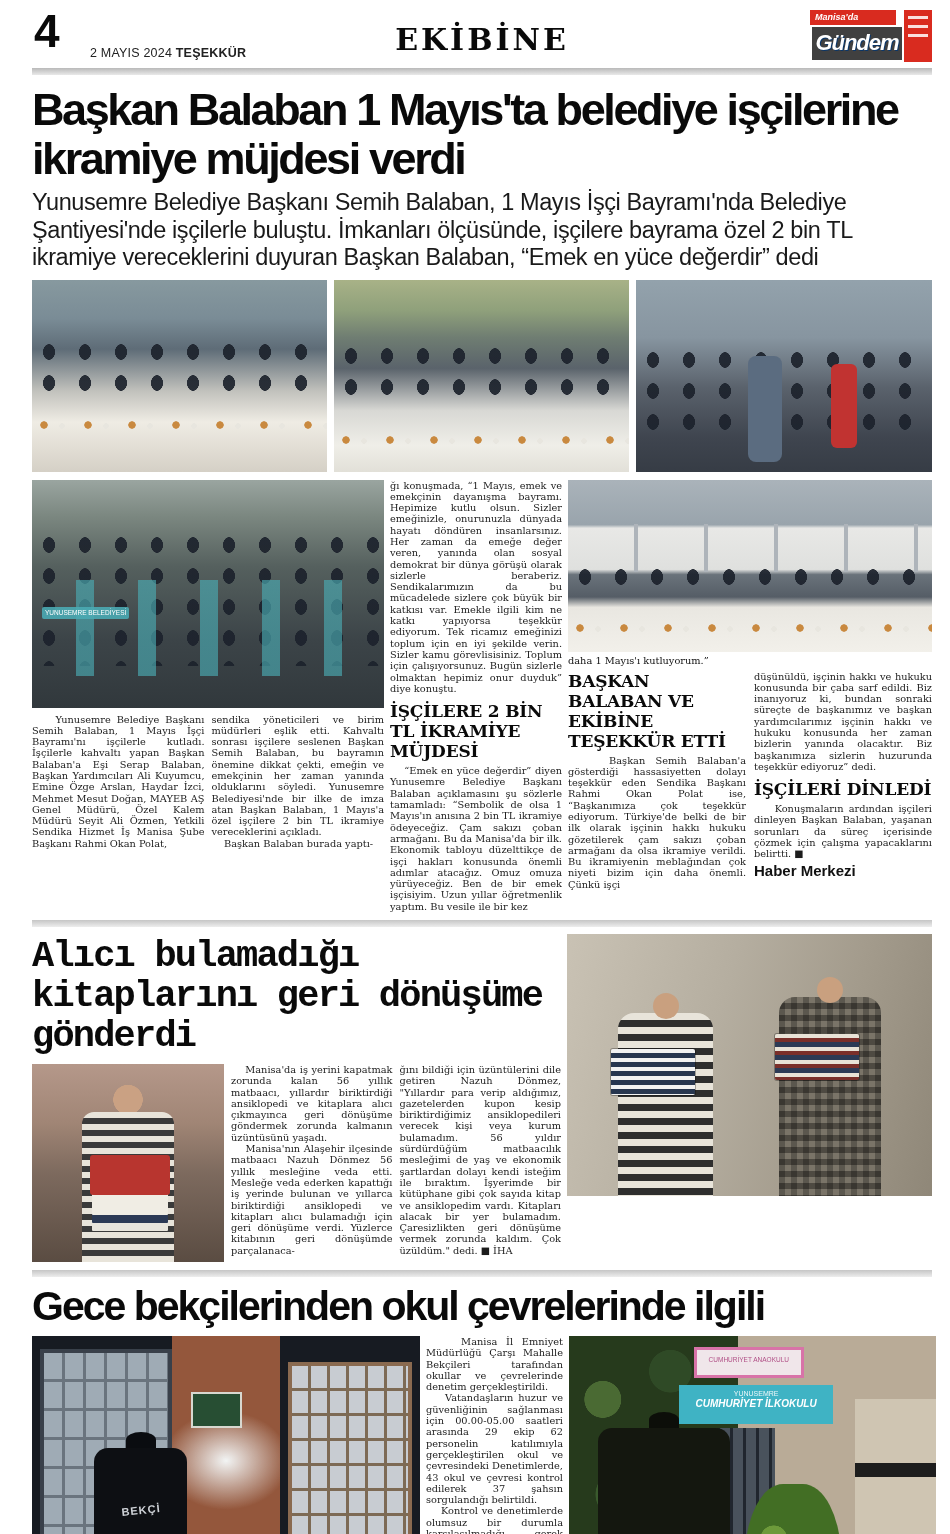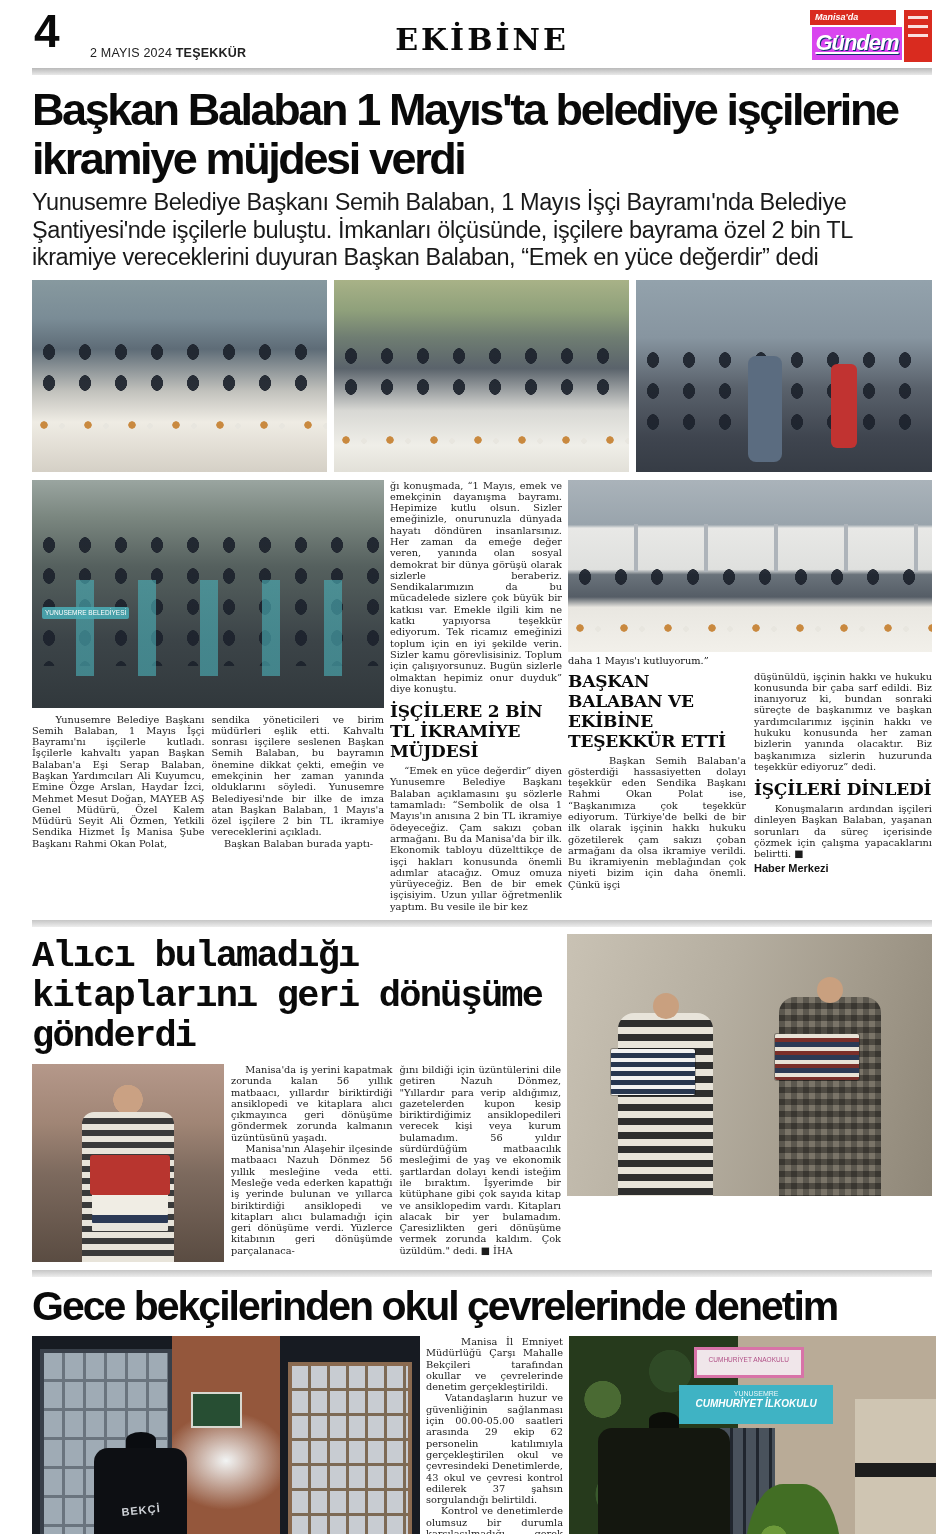--- a/index.html
+++ b/index.html
@@ -14,37 +14,37 @@
     font-weight:bold;font-size:46px;line-height:1;color:#0a0a0a;}
   .dateline{position:absolute;left:58px;bottom:6px;font-family:"Liberation Sans",sans-serif;
     font-size:12.5px;color:#222;letter-spacing:.2px;}
   .dateline b{font-weight:bold;}
   .section{position:absolute;left:0;right:0;text-align:center;top:12px;
     font-family:"DejaVu Serif",serif;font-weight:bold;font-size:30px;letter-spacing:3px;color:#0a0a0a;}
   .logo{position:absolute;right:0;top:0;width:122px;height:52px;}
   .logo .ltop{position:absolute;left:0;top:0;width:86px;height:15px;background:#d92b1f;
     color:#fff;font-family:"Liberation Sans",sans-serif;font-style:italic;font-weight:bold;
     font-size:9px;line-height:15px;padding-left:5px;box-sizing:border-box;}
-  .logo .lmain{position:absolute;left:0;top:15px;width:94px;height:37px;background:#d946ef;
+  .logo .lmain{position:absolute;left:0;top:15px;width:94px;height:37px;background:#404040;
     border:2px solid #fff;box-sizing:border-box;color:#fff;text-align:center;
     font-family:"Liberation Sans",sans-serif;font-weight:bold;font-style:italic;
-    font-size:22px;line-height:31px;letter-spacing:-1px;text-shadow:1px 1px 0 #0b3668;text-decoration:underline;}
+    font-size:22px;line-height:31px;letter-spacing:-1px;text-shadow:1px 1px 0 #0b3668;}
   .logo .lside{position:absolute;right:0;top:0;width:28px;height:52px;background:#d92b1f;}
   .logo .lside i{display:block;height:3px;background:#fff;margin:6px 4px 0 4px;opacity:.85;}
   .headbar{height:7px;background:linear-gradient(180deg,#b9b9b9,#e9e9e9);margin-top:2px;}
   
   .h1{font-family:"Liberation Sans",sans-serif;font-weight:bold;color:#0a0a0a;
     font-size:45px;line-height:49px;letter-spacing:-2.4px;margin:10px 0 6px 0;}
   .lead{font-family:"Liberation Sans",sans-serif;font-size:23.5px;line-height:27.5px;
     letter-spacing:-.4px;color:#1a1a1a;margin:0 0 8px 0;}
   .bt{font-size:9.8px;line-height:11.3px;text-align:justify;white-space:pre-line;
     color:#1c1c1c;margin:0;}
   .subhead{font-family:"DejaVu Serif",serif;font-weight:bold;font-size:17px;
     line-height:20px;letter-spacing:-.2px;margin:7px 0 4px 0;color:#0a0a0a;}
-  .byline{font-family:"Liberation Sans",sans-serif;font-weight:bold;font-size:11px;margin-top:2px;}
+  .byline{font-family:"Liberation Sans",sans-serif;font-weight:bold;font-size:15px;margin-top:2px;}
   .caption{font-size:9.8px;line-height:12px;margin:3px 0 4px 0;}
   .rule{height:7px;background:linear-gradient(180deg,#c6c6c6,#ededed);margin:8px 0 7px 0;}
   .h2{font-family:Liberation Mono, monospace;font-weight:bold;color:#0a0a0a;
     font-size:37px;line-height:40px;letter-spacing:-1.8px;margin:2px 0 8px 0;}
   .h3{font-family:"Liberation Sans",sans-serif;font-weight:bold;color:#0a0a0a;
     font-size:41px;line-height:44px;letter-spacing:-2px;margin:2px 0 8px 0;}
   
   .prow{display:flex;gap:7px;margin-bottom:8px;}
   .mid{display:flex;gap:6px;}
   .colL{width:352px;flex:none;}
@@ -250,21 +250,21 @@
       <i class="fig f2"></i>
       <i class="books b1"></i>
       <i class="books b2"></i>
     </div>
   </div>
 </section>
 
 <div class="rule"></div>
 
 <section>
-  <h2 class="h3">Gece bekçilerinden okul çevrelerinde denetim</h2>
+  <h2 class="h3">Gece bekçilerinden okul çevrelerinde ilgili</h2>
   <div class="a3row">
     <div class="photo p8">
       <div class="door"></div>
       <div class="wall"></div>
       <div class="win"></div>
       <div class="sign"></div>
       <div class="guard g">
         <span class="glabel" style="font-size:11px;">BEKÇİ</span>
       </div>
     </div>

